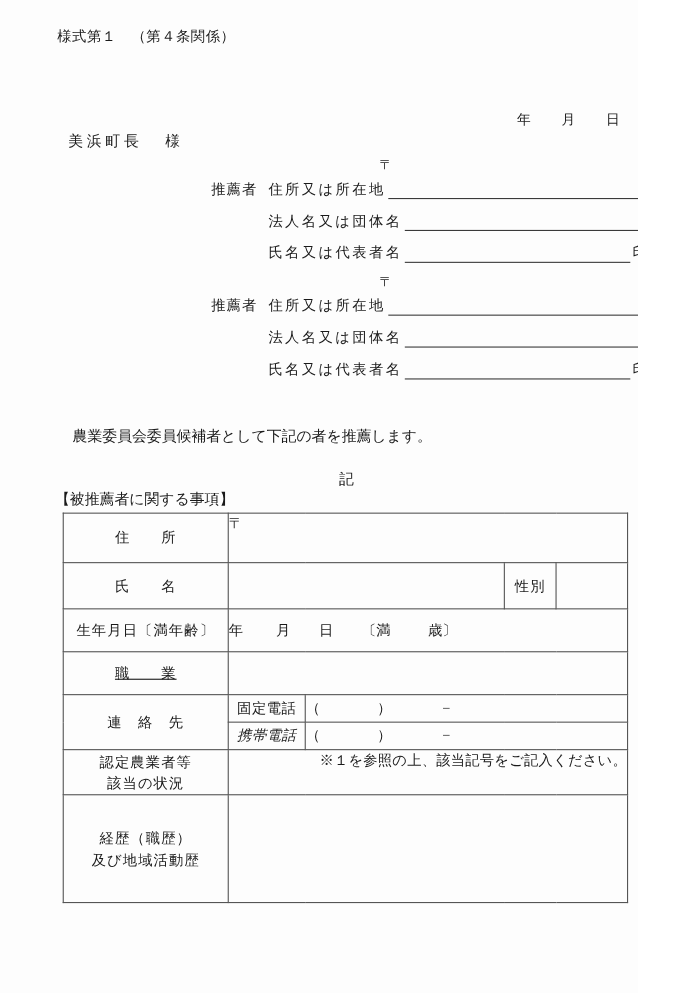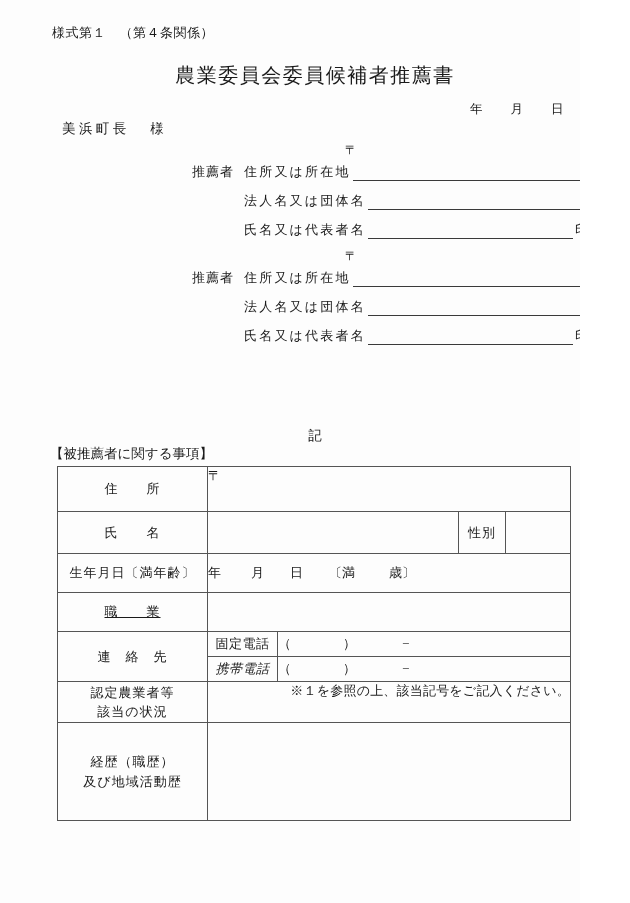--- a/index.html
+++ b/index.html
@@ -158,21 +158,20 @@
     text-align: right;
   }
 </style>
 </head>
 <body>
 
 <div id="page">
 
   <div class="abs form-no">様式第１　（第４条関係）</div>
 
-  <div class="abs doc-title">農業委員会委員候補者推薦書</div>
 
   <div class="abs date-line">
     <span>年</span><span class="gap"></span><span>月</span><span class="gap"></span><span>日</span>
   </div>
 
   <div class="abs addressee">
     <span>美 浜 町 長</span><span class="sp-wide"></span><span>様</span>
   </div>
 
   <div class="abs rec-block">
@@ -214,20 +213,21 @@
     </div>
 
     <div class="rec-row" style="top:327px;">
       <span class="rec-tag empty"></span>
       <span class="rec-label">氏名又は代表者名</span>
       <span class="rec-rule" style="width:205px;"></span>
       <span class="seal">印</span>
     </div>
   </div>
 
+  <div class="abs statement">農業委員会委員候補者として下記の者を推薦します。</div>
   <div class="abs ki-mark">記</div>
   <div class="abs section-head">【被推薦者に関する事項】</div>
 
   <table class="abs tbl">
     <colgroup>
       <col style="width:150px;">
       <col style="width:70px;">
       <col style="width:181px;">
       <col style="width:47px;">
       <col style="width:65px;">

